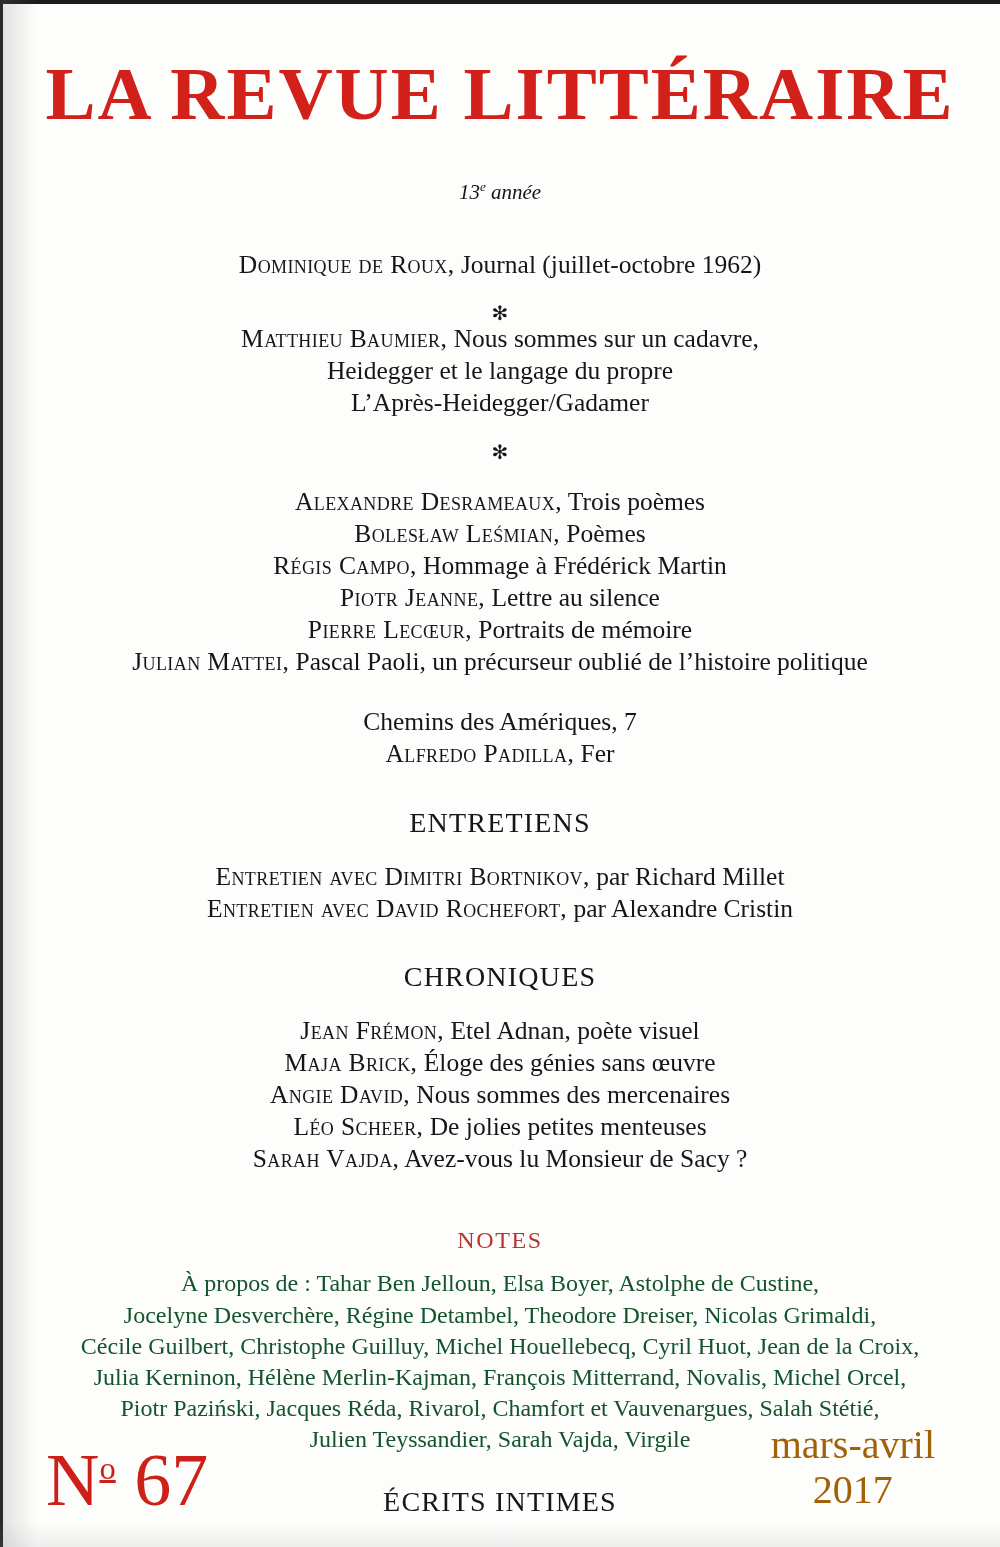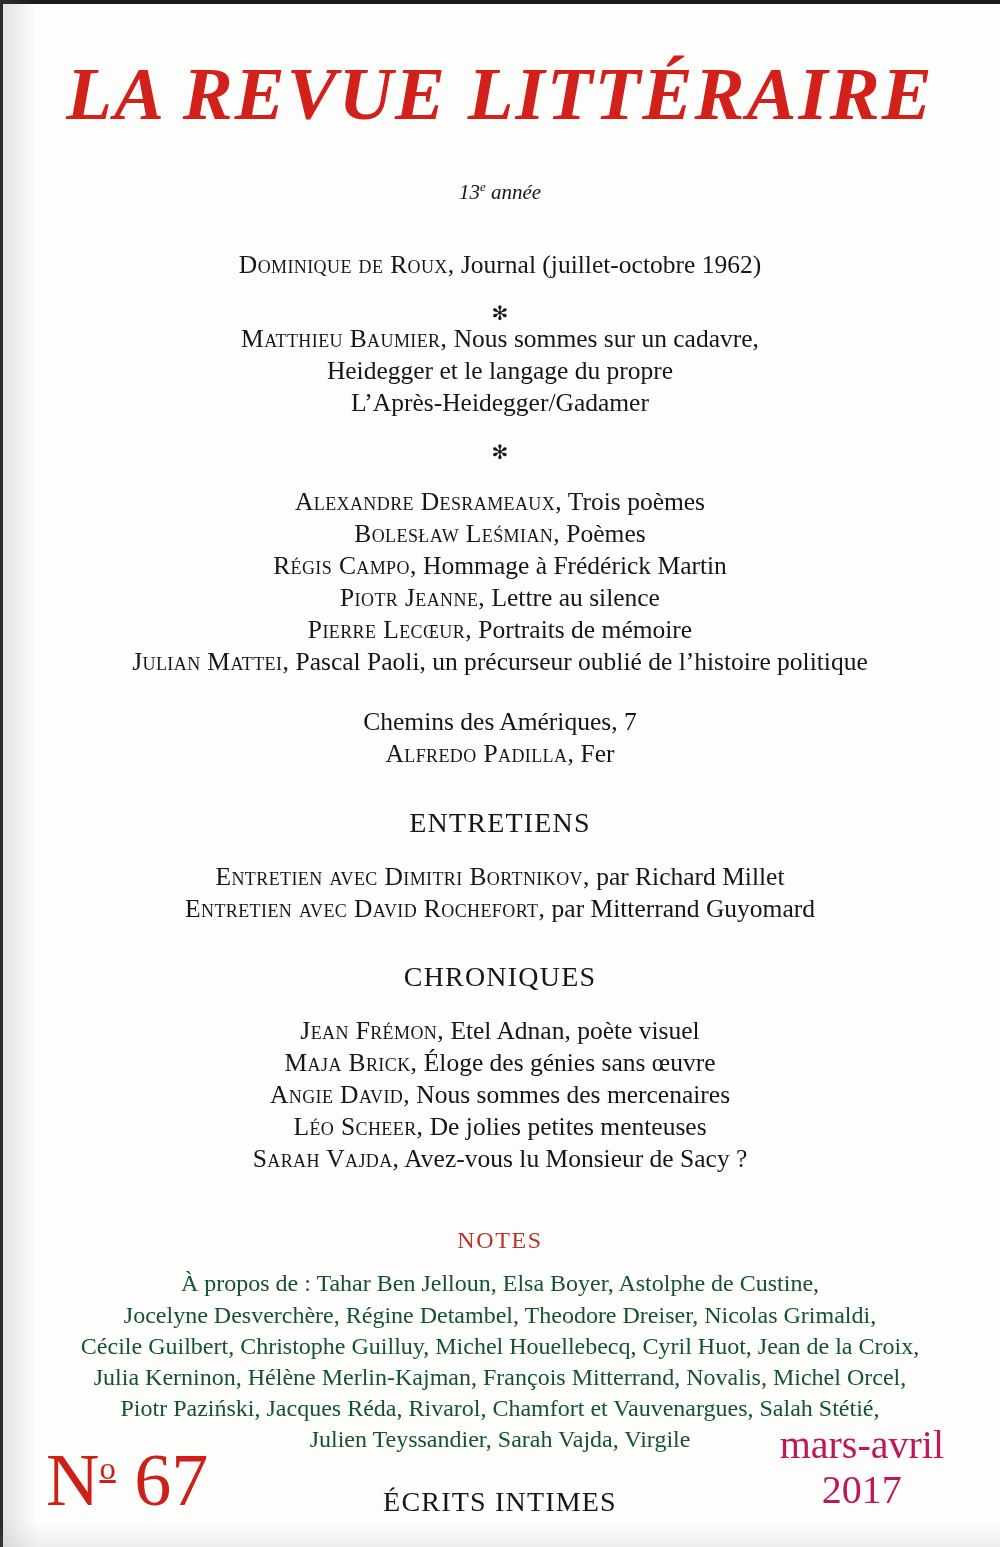--- a/index.html
+++ b/index.html
@@ -50,21 +50,20 @@
   
   .masthead {
     margin-top: 56px;
     color: #d2201a;
     font-family: "Liberation Serif", "DejaVu Serif", serif;
     font-weight: bold;
     font-size: 75px;
     line-height: 1;
     letter-spacing: 2px;
     white-space: nowrap;
-    font-style: italic;
   }
   .annee {
     margin-top: 48px;
     font-style: italic;
     font-size: 21px;
     color: #16161a;
   }
   .annee sup {
     font-size: 0.62em;
     vertical-align: super;
@@ -135,23 +134,23 @@
     white-space: nowrap;
   }
   .numero sup {
     font-size: 0.44em;
     vertical-align: super;
     text-decoration: underline;
     text-underline-offset: 1px;
   }
   .date {
     position: absolute;
-    right: 56px;
+    right: 65px;
     bottom: 34px;
-    color: #be185d;
+    color: #a16207;
     font-size: 40px;
     line-height: 1.12;
     text-align: center;
     z-index: 3;
     white-space: nowrap;
   }
 </style>
 </head>
 <body>
 
@@ -210,21 +209,21 @@
         <span class="sc">Alfredo Padilla,</span><span class="it"> Fer</span>
       </div>
     </div>
 
     <div class="section-head head-entretiens">ENTRETIENS</div>
     <div class="block-entretiens">
       <div class="entry">
         <span class="sc">Entretien avec Dimitri Bortnikov,</span><span class="it"> par Richard Millet</span>
       </div>
       <div class="entry">
-        <span class="sc">Entretien avec David Rochefort,</span><span class="it"> par Mitterrand Guyomard</span>
+        <span class="sc">Entretien avec David Rochefort,</span><span class="it"> par Alexandre Cristin</span>
       </div>
     </div>
 
     <div class="section-head head-chroniques">CHRONIQUES</div>
     <div class="block-chroniques">
       <div class="entry">
         <span class="sc">Jean Frémon,</span><span class="it"> Etel Adnan, poète visuel</span>
       </div>
       <div class="entry">
         <span class="sc">Maja Brick,</span><span class="it"> Éloge des génies sans œuvre</span>

